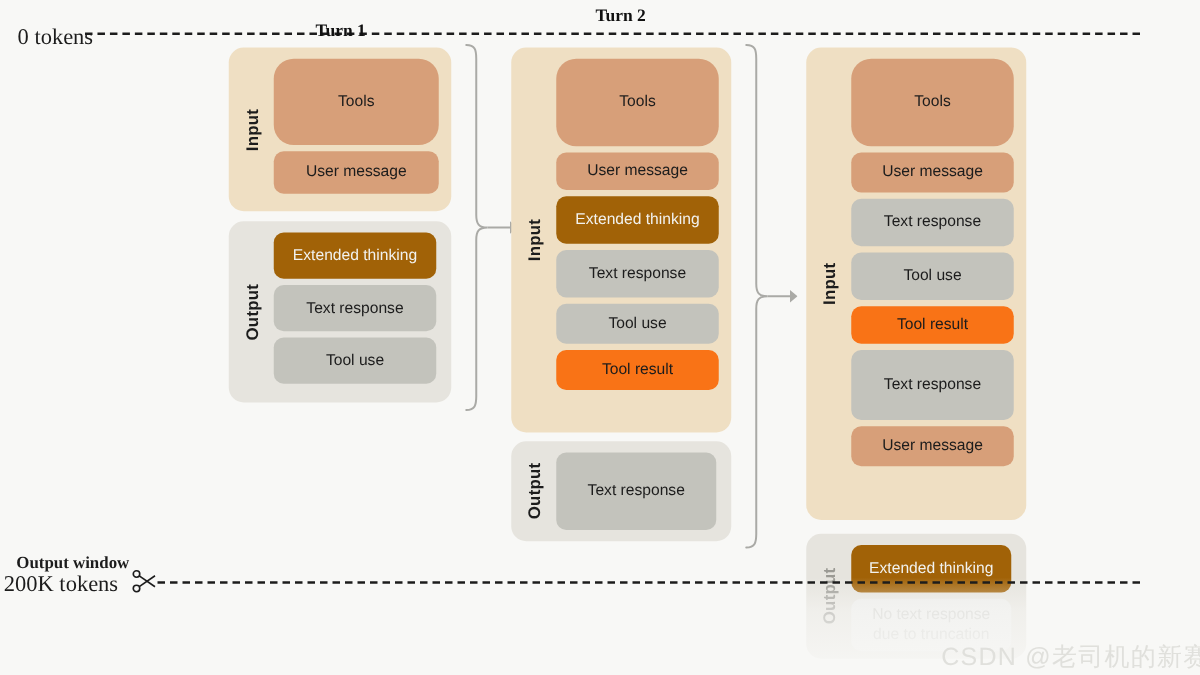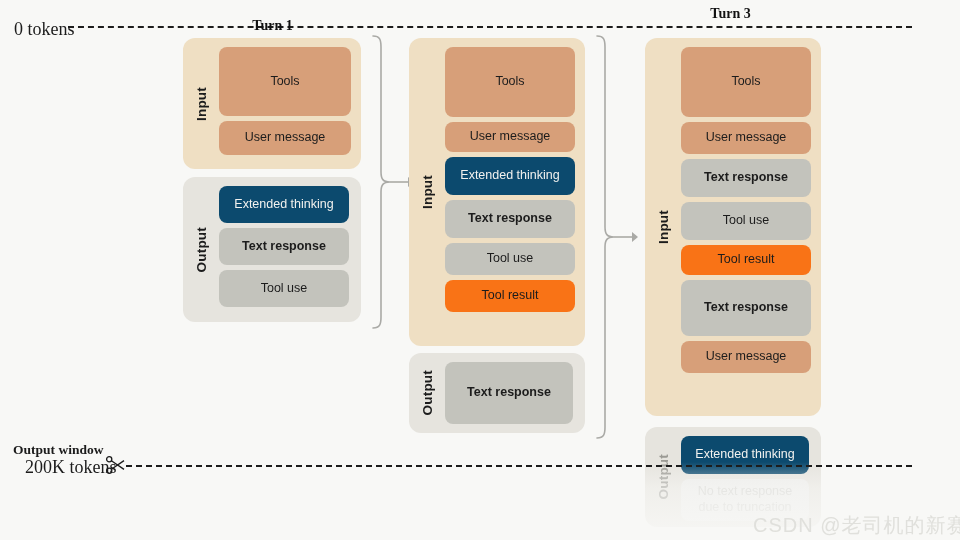--- a/index.html
+++ b/index.html
@@ -58,26 +58,26 @@
   
   .blk{
     border-radius:8px;
     display:flex;align-items:center;justify-content:center;
     font-size:12.5px;color:#1c1c1c;
     text-align:center;
     line-height:1.25;
     box-sizing:border-box;
     flex:0 0 auto;
   }
-  .blk.tools{background:#d79f79;}
+  .blk.tools{background:#d79f79;border-radius:16px;}
   .blk.user{background:#d79f79;}
   .blk.toolresult{background:#f97316;}
-  .blk.text{background:#c3c3bc;font-weight:bold;}
+  .blk.text{background:#c3c3bc;}
   .blk.tooluse{background:#c3c3bc;}
-  .blk.thinking{background:#0c4a6e;}
+  .blk.thinking{background:#a16207;}
   .blk.ghost{background:#ececea;color:#cfcfcb;}
 
   
   .conn{position:absolute;}
 
   
   .fade-mask{
     position:absolute;
     background:linear-gradient(to bottom, rgba(248,248,246,0) 0%, rgba(248,248,246,.55) 38%, rgba(248,248,246,.88) 100%);
     pointer-events:none;
@@ -94,21 +94,21 @@
 </style>
 </head>
 <body>
 
 <div class="stage">
 
   <div class="guide-label small" style="left:14px;top:19px;">0 tokens</div>
   <div class="guide" style="left:68px;top:26px;width:844px;"></div>
 
   <div class="turn-title" style="left:200px;top:6px;width:145px;margin-top:12px;">Turn 1</div>
-  <div class="turn-title" style="left:658px;top:6px;width:145px;">Turn 3</div>
+  <div class="turn-title" style="left:424px;top:6px;width:145px;">Turn 2</div>
 
   <div class="panel input" style="left:183px;top:38px;width:178px;height:131px;">
     <div class="panel-label">
       <span>Input</span>
     </div>
     <div class="panel-body">
       <div class="blk tools" style="height:69px;">Tools</div>
       <div class="blk user" style="height:34px;">User message</div>
     </div>
   </div>
@@ -181,21 +181,21 @@
     <div class="panel-body">
       <div class="blk thinking" style="height:38px;color:#f2f2ef;">Extended thinking</div>
       <div class="blk ghost" style="height:42px;white-space:pre-line;">No text response
 due to truncation</div>
     </div>
   </div>
 
   <div class="fade-mask" style="left:643px;top:462px;width:182px;height:70px;"></div>
 
   <div class="guide-label bold" style="left:13px;top:442px;">Output window</div>
-  <div class="guide-label small" style="left:3px;top:457px;margin-left:22px;">200K tokens</div>
+  <div class="guide-label small" style="left:3px;top:457px;">200K tokens</div>
 
   <svg style="position:absolute;left:104px;top:453px;" width="24" height="24" viewBox="0 0 24 24">
     <g stroke="#1c1c1c" stroke-width="1.3" fill="none">
       <circle cx="5.2" cy="6.2" r="2.6"></circle>
       <circle cx="5.2" cy="17.8" r="2.6"></circle>
       <line x1="7.4" y1="7.7" x2="20" y2="16.4"></line>
       <line x1="7.4" y1="16.3" x2="20" y2="7.6"></line>
     </g>
   </svg>
 

